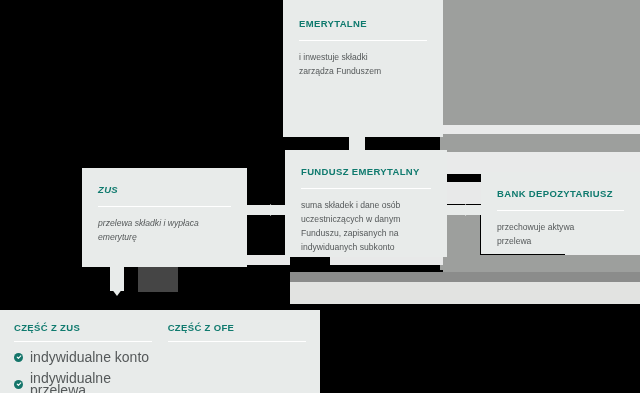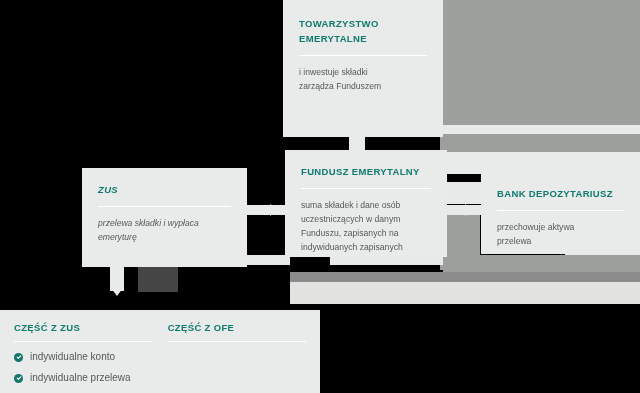--- a/index.html
+++ b/index.html
@@ -125,21 +125,21 @@
     background: #ffffff;
     margin: 8px 0 9px 0;
     width: 138px;
   }
   .bullet-list { list-style: none; margin: 0; padding: 0; }
   .bullet-item {
     display: flex;
     align-items: center;
     margin-bottom: 9px;
     color: #55595a;
-    font-size: 10px;
+    font-size: 14px;
     line-height: 12px;
   }
   .check-icon {
     width: 9px; height: 9px;
     border-radius: 50%;
     background: #14756a;
     margin-right: 7px;
     flex: 0 0 auto;
     display: inline-flex;
     align-items: center;
@@ -201,21 +201,20 @@
   <div class="arrow arrow-right arrow-zus-fund"></div>
 
   <div class="conn conn-fund-right"></div>
   <div class="arrow arrow-right arrow-fund-bank"></div>
 
   <div class="conn conn-zus-down"></div>
   <div class="arrow arrow-down arrow-zus-down"></div>
 
   <div class="card card-pte">
     <div>
-      <div class="card-title">TOWARZYSTWO</div>
       <div class="card-title">EMERYTALNE</div>
     </div>
     <div class="card-rule"></div>
     <div class="card-body">
       <span class="ln">i inwestuje składki</span>
       <span class="ln">zarządza Funduszem</span>
     </div>
   </div>
 
   <div class="card card-zus">
@@ -227,21 +226,21 @@
     </div>
   </div>
 
   <div class="card card-fund">
     <div class="card-title">FUNDUSZ EMERYTALNY</div>
     <div class="card-rule"></div>
     <div class="card-body">
       <span class="ln">suma składek i dane osób</span>
       <span class="ln">uczestniczących w danym</span>
       <span class="ln">Funduszu, zapisanych na</span>
-      <span class="ln">indywiduanych zapisanych</span>
+      <span class="ln">indywiduanych subkonto</span>
     </div>
   </div>
 
   <div class="card card-bank">
     <div class="card-title">BANK DEPOZYTARIUSZ</div>
     <div class="card-rule"></div>
     <div class="card-body">
       <span class="ln">przechowuje aktywa</span>
       <span class="ln">przelewa</span>
     </div>

